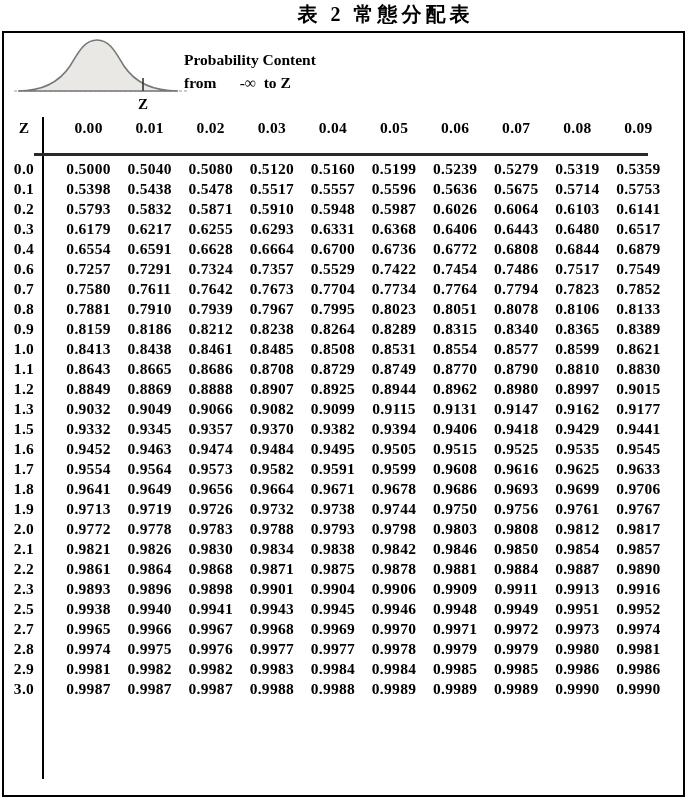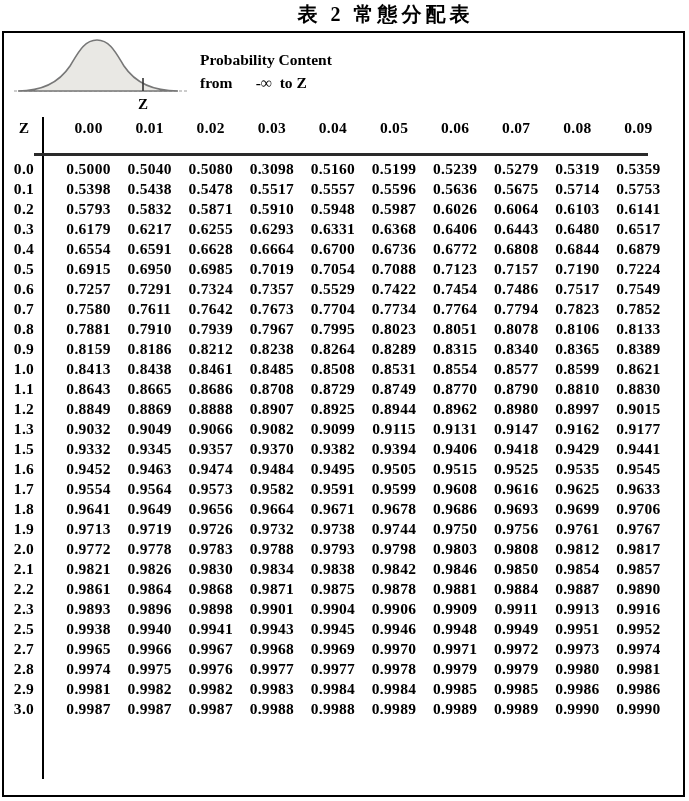--- a/index.html
+++ b/index.html
@@ -15,21 +15,21 @@
     letter-spacing: 4px;
     margin-left: 41px;
   }
   .frame {
     position: absolute; left: 2px; top: 31px;
     width: 683px; height: 766px;
     border: 2px solid #000; box-sizing: border-box;
   }
   .curve-svg { position: absolute; left: 8px; top: 2px; }
   .figure-caption {
-    position: absolute; left: 196px; top: 15px;
+    position: absolute; left: 180px; top: 15px;
     font-weight: bold; font-size: 15.5px; line-height: 23px;
     white-space: pre;
   }
   .z-col-divider {
     position: absolute; left: 38px; top: 84px;
     width: 2px; height: 662px; background: #000;
   }
   .header-separator {
     position: absolute; left: 30px; top: 120px;
     width: 614px; height: 3px; background: #2a2a2a;
@@ -86,21 +86,21 @@
   </div>
 
   <div class="tbody">
 
   <div class="trow">
         <div class="zcell">0.0</div>
         <div class=""></div>
         <div class="dcell">0.5000</div>
         <div class="dcell">0.5040</div>
         <div class="dcell">0.5080</div>
-        <div class="dcell">0.3098</div>
+        <div class="dcell">0.5120</div>
         <div class="dcell">0.5160</div>
         <div class="dcell">0.5199</div>
         <div class="dcell">0.5239</div>
         <div class="dcell">0.5279</div>
         <div class="dcell">0.5319</div>
         <div class="dcell">0.5359</div>
       </div>
       <div class="trow">
         <div class="zcell">0.1</div>
         <div class=""></div>
@@ -151,34 +151,20 @@
         <div class="dcell">0.6628</div>
         <div class="dcell">0.6664</div>
         <div class="dcell">0.6700</div>
         <div class="dcell">0.6736</div>
         <div class="dcell">0.6772</div>
         <div class="dcell">0.6808</div>
         <div class="dcell">0.6844</div>
         <div class="dcell">0.6879</div>
       </div>
       <div class="trow">
-        <div class="zcell">0.5</div>
-        <div class=""></div>
-        <div class="dcell">0.6915</div>
-        <div class="dcell">0.6950</div>
-        <div class="dcell">0.6985</div>
-        <div class="dcell">0.7019</div>
-        <div class="dcell">0.7054</div>
-        <div class="dcell">0.7088</div>
-        <div class="dcell">0.7123</div>
-        <div class="dcell">0.7157</div>
-        <div class="dcell">0.7190</div>
-        <div class="dcell">0.7224</div>
-      </div>
-      <div class="trow">
         <div class="zcell">0.6</div>
         <div class=""></div>
         <div class="dcell">0.7257</div>
         <div class="dcell">0.7291</div>
         <div class="dcell">0.7324</div>
         <div class="dcell">0.7357</div>
         <div class="dcell">0.5529</div>
         <div class="dcell">0.7422</div>
         <div class="dcell">0.7454</div>
         <div class="dcell">0.7486</div>

